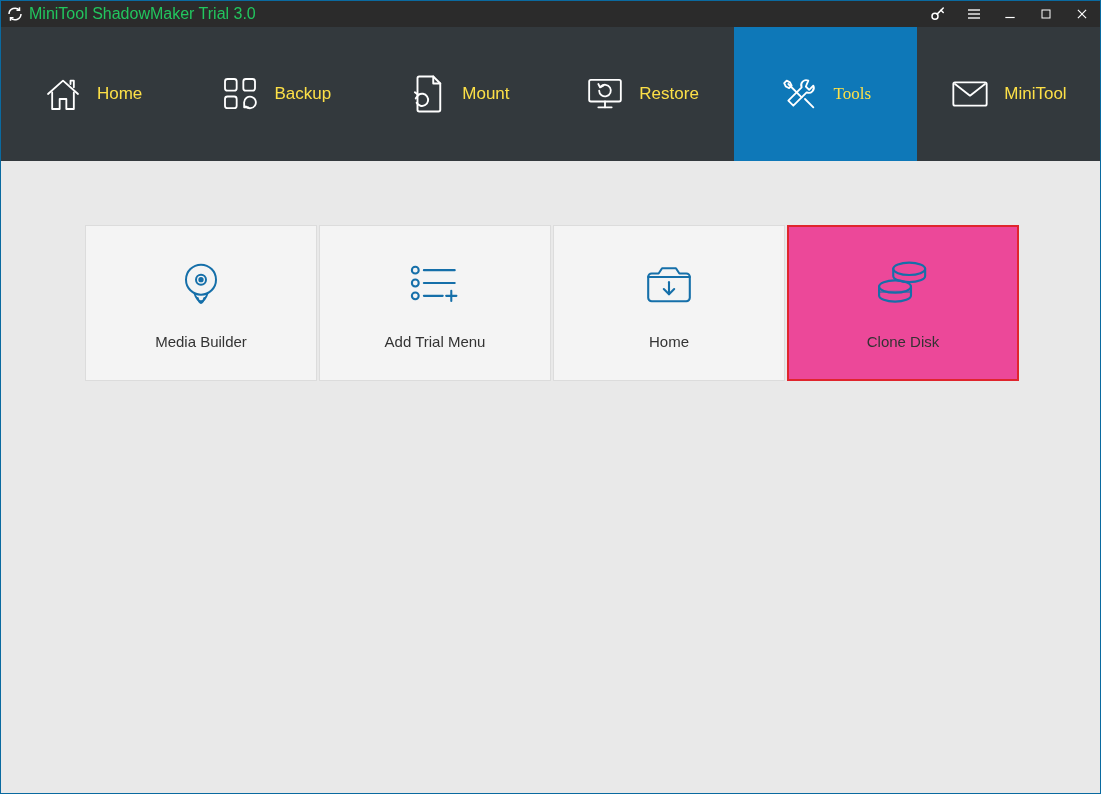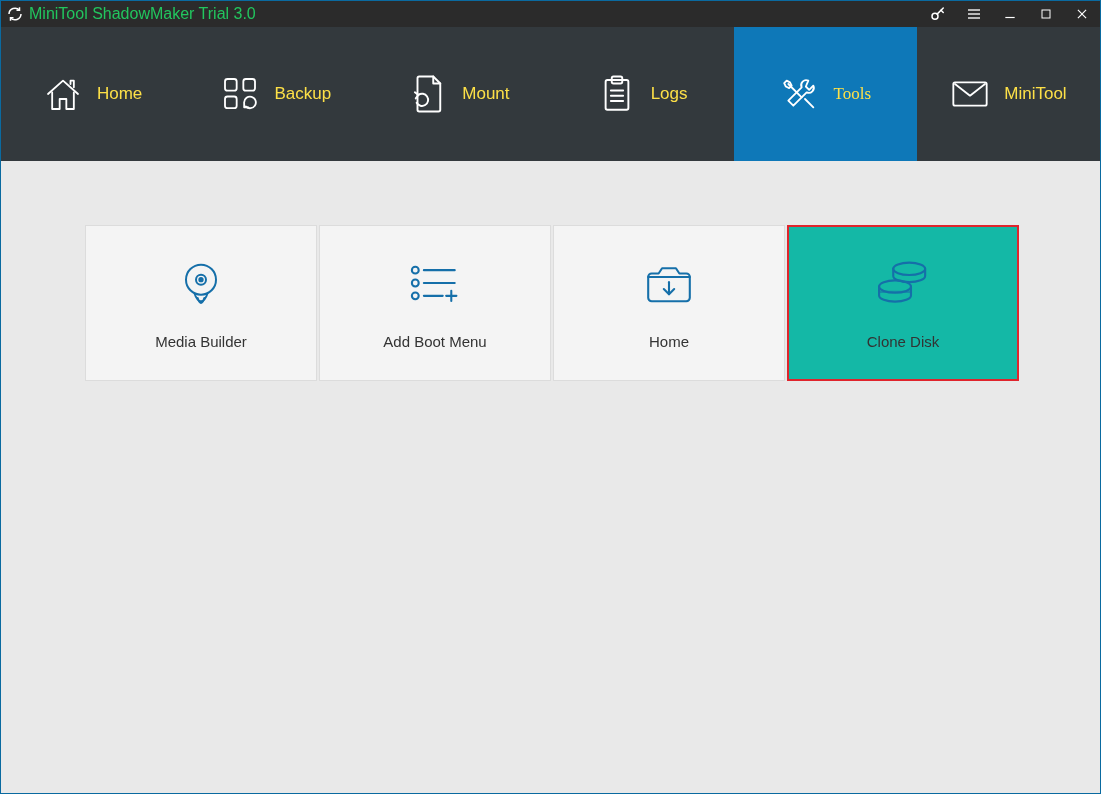--- a/index.html
+++ b/index.html
@@ -61,21 +61,21 @@
     border: 1px solid #dcdcdc;
     display: flex;
     flex-direction: column;
     align-items: center;
     justify-content: center;
     gap: 24px;
     cursor: pointer;
   }
   .tool-card.highlight {
     border: 2px solid #e0252d;
-    background: #14b8a6;
+    background: #ec4899;
   }
   .tool-icon { width: 70px; height: 52px; display:flex; align-items:center; justify-content:center; }
   .tool-label { font-size: 15px; color: #333; }
 
 </style>
 </head>
 <body>
 
 <div class="titlebar">
   <div class="app-logo">
@@ -151,34 +151,34 @@
       <svg width="36" height="42" viewBox="0 0 40 48" fill="none" stroke="#fff" stroke-width="2.2" stroke-linecap="round" stroke-linejoin="round">
         <path d="M10 4h16l8 8v30a2 2 0 0 1-2 2H10a2 2 0 0 1-2-2V6a2 2 0 0 1 2-2z"></path>
         <polyline points="26 4 26 12 34 12"></polyline>
         <path d="M7 34 a7 7 0 1 0 2-9"></path>
         <polyline points="5 22 9 25 6 29"></polyline>
       </svg>
     </div>
     <div class="nav-label">Mount</div>
   </div>
 
-
-
-  <div class="nav-item">
-    <div class="nav-icon">
-      <svg width="36" height="42" viewBox="0 0 40 48" fill="none" stroke="#fff" stroke-width="2.2" stroke-linecap="round" stroke-linejoin="round">
-        <rect x="7" y="8" width="26" height="34" rx="2"></rect>
-        <rect x="14" y="4" width="12" height="8" rx="2"></rect>
-        <line x1="13" y1="20" x2="27" y2="20"></line>
-        <line x1="13" y1="26" x2="27" y2="26"></line>
-        <line x1="13" y1="32" x2="27" y2="32"></line>
-      </svg>
-    </div>
-    <div class="nav-label">Logs</div>
-  </div>
+  <div class="nav-item">
+    <div class="nav-icon">
+      <svg width="42" height="40" viewBox="0 0 48 44" fill="none" stroke="#fff" stroke-width="2.2" stroke-linecap="round" stroke-linejoin="round">
+        <rect x="5" y="5" width="38" height="26" rx="2"></rect>
+        <line x1="16" y1="38" x2="32" y2="38"></line>
+        <line x1="24" y1="31" x2="24" y2="38"></line>
+        <path d="M17 18 a7 7 0 1 0 2-5"></path>
+        <polyline points="16 10 18 14 22 12"></polyline>
+      </svg>
+    </div>
+    <div class="nav-label">Restore</div>
+  </div>
+
+
 
   <div class="nav-item active">
     <div class="nav-icon">
       <svg width="40" height="40" viewBox="0 0 48 48" fill="none" stroke="#fff" stroke-width="2.2" stroke-linecap="round" stroke-linejoin="round">
         <path d="M34 8a6 6 0 0 0-8 8L10 32l6 6 16-16a6 6 0 0 0 8-8l-5 5-4-4z"></path>
         <line x1="10" y1="12" x2="26" y2="28"></line>
         <path d="M8 8l4 2 2 4-3 3-4-2-2-4z"></path>
         <line x1="30" y1="30" x2="40" y2="40"></line>
       </svg>
     </div>
@@ -218,21 +218,21 @@
         <circle cx="12" cy="10" r="4"></circle>
         <line x1="22" y1="10" x2="58" y2="10"></line>
         <circle cx="12" cy="25" r="4"></circle>
         <line x1="22" y1="25" x2="58" y2="25"></line>
         <circle cx="12" cy="40" r="4"></circle>
         <line x1="22" y1="40" x2="44" y2="40"></line>
         <line x1="54" y1="34" x2="54" y2="46"></line>
         <line x1="48" y1="40" x2="60" y2="40"></line>
       </svg>
     </div>
-    <div class="tool-label">Add Boot Menu</div>
+    <div class="tool-label">Add Trial Menu</div>
   </div>
 
   <div class="tool-card">
     <div class="tool-icon">
       <svg width="52" height="44" viewBox="0 0 60 50" fill="none" stroke="#156fa9" stroke-width="2.4" stroke-linecap="round" stroke-linejoin="round">
         <path d="M6 18a4 4 0 0 1 4-4h8l4-6h16l4 6h8a4 4 0 0 1 4 4v24a4 4 0 0 1-4 4H10a4 4 0 0 1-4-4z"></path>
         <line x1="6" y1="18" x2="54" y2="18"></line>
         <line x1="30" y1="24" x2="30" y2="38"></line>
         <polyline points="24 32 30 38 36 32"></polyline>
       </svg>

